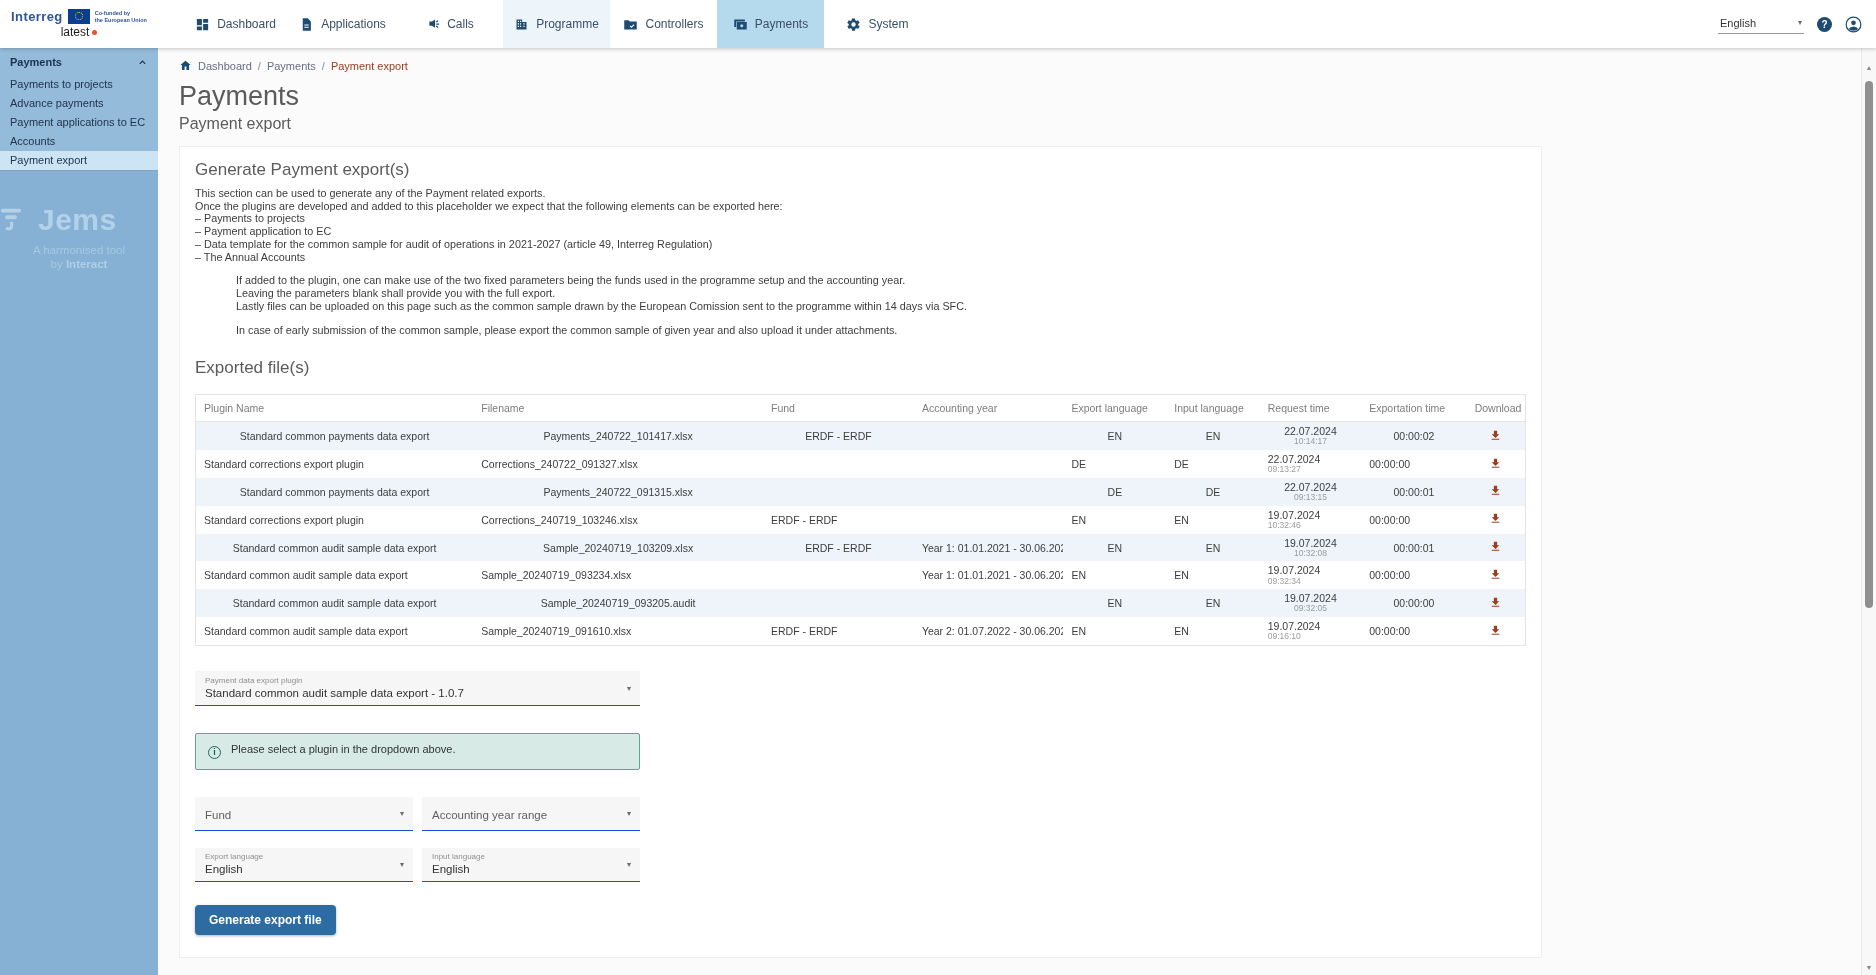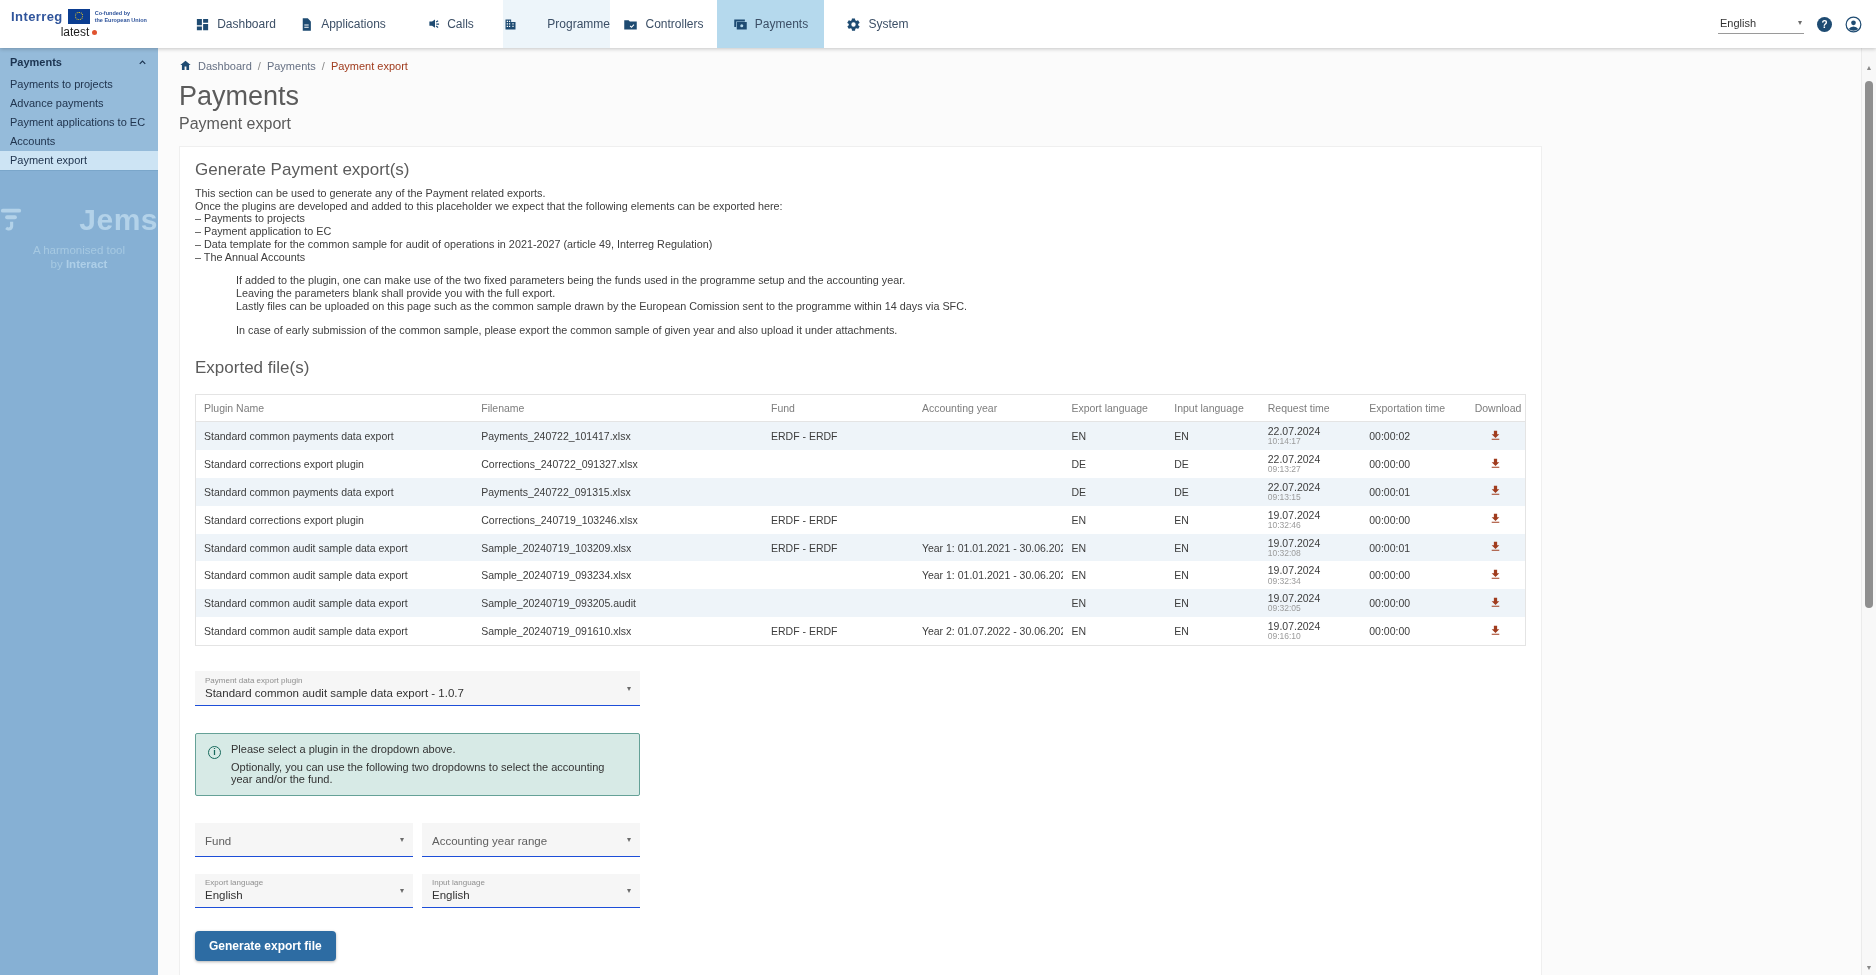--- a/index.html
+++ b/index.html
@@ -15,41 +15,41 @@
   .eu-flag { width:22px; height:15px; background:#0b3d91; position:relative; }
   .eu-ring { position:absolute; left:7px; top:3px; width:8px; height:8px;
     border:1px dotted #ffd617; border-radius:50%; }
   .cofunded { font-size:5.5px; color:#2f549b; font-weight:bold; line-height:1.2; }
   .version-row { font-size:12px; color:#1c1c1c; margin-top:1px; display:flex; align-items:center; gap:3px; }
   .version-dot { width:5px; height:5px; border-radius:50%; background:#e0532f; display:inline-block; }
   .nav { display:flex; align-items:stretch; margin-left:24px; }
   .nav-item { width:107px; display:flex; align-items:center; justify-content:center; gap:7px;
     font-size:12px; color:#3c4f66; cursor:pointer; white-space:nowrap; }
   .nav-item svg { width:15px; height:15px; fill:#1e4b72; flex:0 0 auto; }
-  .nav-item.tint { background:#edf5fa;justify-content:space-between; }
+  .nav-item.tint { background:#edf5fa; }
   .nav-item.active { background:#b5d9ed; }
   .header-right { margin-left:auto; display:flex; align-items:center; gap:13px; padding-right:14px; }
   .lang-select { display:flex; align-items:center; justify-content:space-between; width:86px;
     border-bottom:1px solid #9a9a9a; font-size:11px; color:#333; padding:2px 2px 4px; cursor:pointer; }
   .caret { font-size:8px; color:#6b6b6b; }
   .help-icon { width:15px; height:15px; border-radius:50%; background:#1e4b72; color:#fff;
     font-size:10px; font-weight:bold; display:flex; align-items:center; justify-content:center; cursor:pointer; }
   .account-icon { cursor:pointer; display:flex; }
   .account-icon svg { width:17px; height:17px; }
 
   
   .sidebar { position:fixed; top:48px; left:0; width:158px; bottom:0; background:#86b0d4; }
   .side-menu { background:#95bbda; border-bottom:1px solid #7aa6ca; }
   .side-head { display:flex; align-items:center; justify-content:space-between;
     padding:8px 10px 7px; font-size:11px; font-weight:bold; color:#1b3350; cursor:pointer; }
   .side-head svg { width:11px; height:11px; stroke:#1b3350; fill:none; stroke-width:2.6; }
   .side-item { font-size:11px; color:#21354f; padding:3px 0 3px 10px; line-height:13px; cursor:pointer; }
   .side-item.active { background:#cde4f4; }
   .branding { margin-top:32px; text-align:center; }
-  .jems-row { display:flex; align-items:flex-start; justify-content:space-between; gap:3px; }
+  .jems-row { display:flex; align-items:flex-start; justify-content:flex-start; gap:16px; }
   .jems-row svg { margin-top:4px; }
   .jems-name { font-size:30px; font-weight:bold; color:#b3d2e9; letter-spacing:.5px; }
   .tagline { font-size:11.5px; color:#a6c9e2; margin-top:7px; }
   .byline { font-size:11.5px; color:#a6c9e2; margin-top:2px; }
   .byline b { color:#aecfe8; }
 
   
   .main { position:absolute; top:48px; left:158px; right:0; bottom:0; background:#fbfbfb; padding-left:21px; }
   .breadcrumb { display:flex; align-items:center; gap:6px; padding-top:11px; font-size:11px; color:#667083; }
   .crumb { cursor:pointer; }
@@ -64,21 +64,21 @@
   .para { font-size:10.8px; color:#3d3d3d; line-height:1.18; margin-top:7px; }
   .para + .para { margin-top:11px;margin-left:41px; }
   .exported-heading { margin-top:22px; }
 
   
   .files-table { width:100%; border-collapse:collapse; table-layout:fixed; margin-top:16px; border:1px solid #e4e4e4; }
   .files-table th { font-size:10.5px; color:#7d7d7d; font-weight:400; text-align:left;
     padding:7px 8px; border-bottom:1px solid #e4e4e4; overflow:hidden; white-space:nowrap; }
   .files-table td { font-size:10.5px; color:#3d3d3d; padding:3px 8px; height:27px;
     line-height:1.15; overflow:hidden; white-space:nowrap; vertical-align:middle; }
-  .files-table tr.alt { background:#eef4f9; }
+  .files-table tr.alt { background:#eef4f9;text-align:center; }
   .req-time { font-size:8.5px; color:#9b9b9b; }
   .dl-cell { text-align:center; }
   .dl-icon { cursor:pointer; display:inline-block; }
   .dl-icon svg { width:13px; height:13px; fill:#a03c1e; display:block; }
 
   
   .field { background:#f6f6f6; border-bottom:1px solid #1d4ed8; position:relative; cursor:pointer; }
   .f-label { font-size:8px; color:#8f8f8f; }
   .f-value { font-size:11.5px; color:#333; margin-top:2px; }
   .f-placeholder { font-size:11.5px; color:#5f5f5f; }
@@ -447,21 +447,20 @@
     <div class="field plugin-field">
       <div class="f-label">Payment data export plugin</div>
       <div class="f-value">Standard common audit sample data export - 1.0.7</div>
       <span class="f-caret">▾</span>
     </div>
 
     <div class="info-box">
       <span class="info-icon">i</span>
       <div class="info-lines">
         <div>Please select a plugin in the dropdown above.</div>
-        <div>Optionally, you can use the following two dropdowns to select the accounting year and/or the fund.</div>
       </div>
     </div>
 
     <div class="filters-row">
       <div class="field placeholder-field">
         <span class="f-placeholder">Fund</span>
         <span class="f-caret">▾</span>
       </div>
       <div class="field placeholder-field">
         <span class="f-placeholder">Accounting year range</span>

